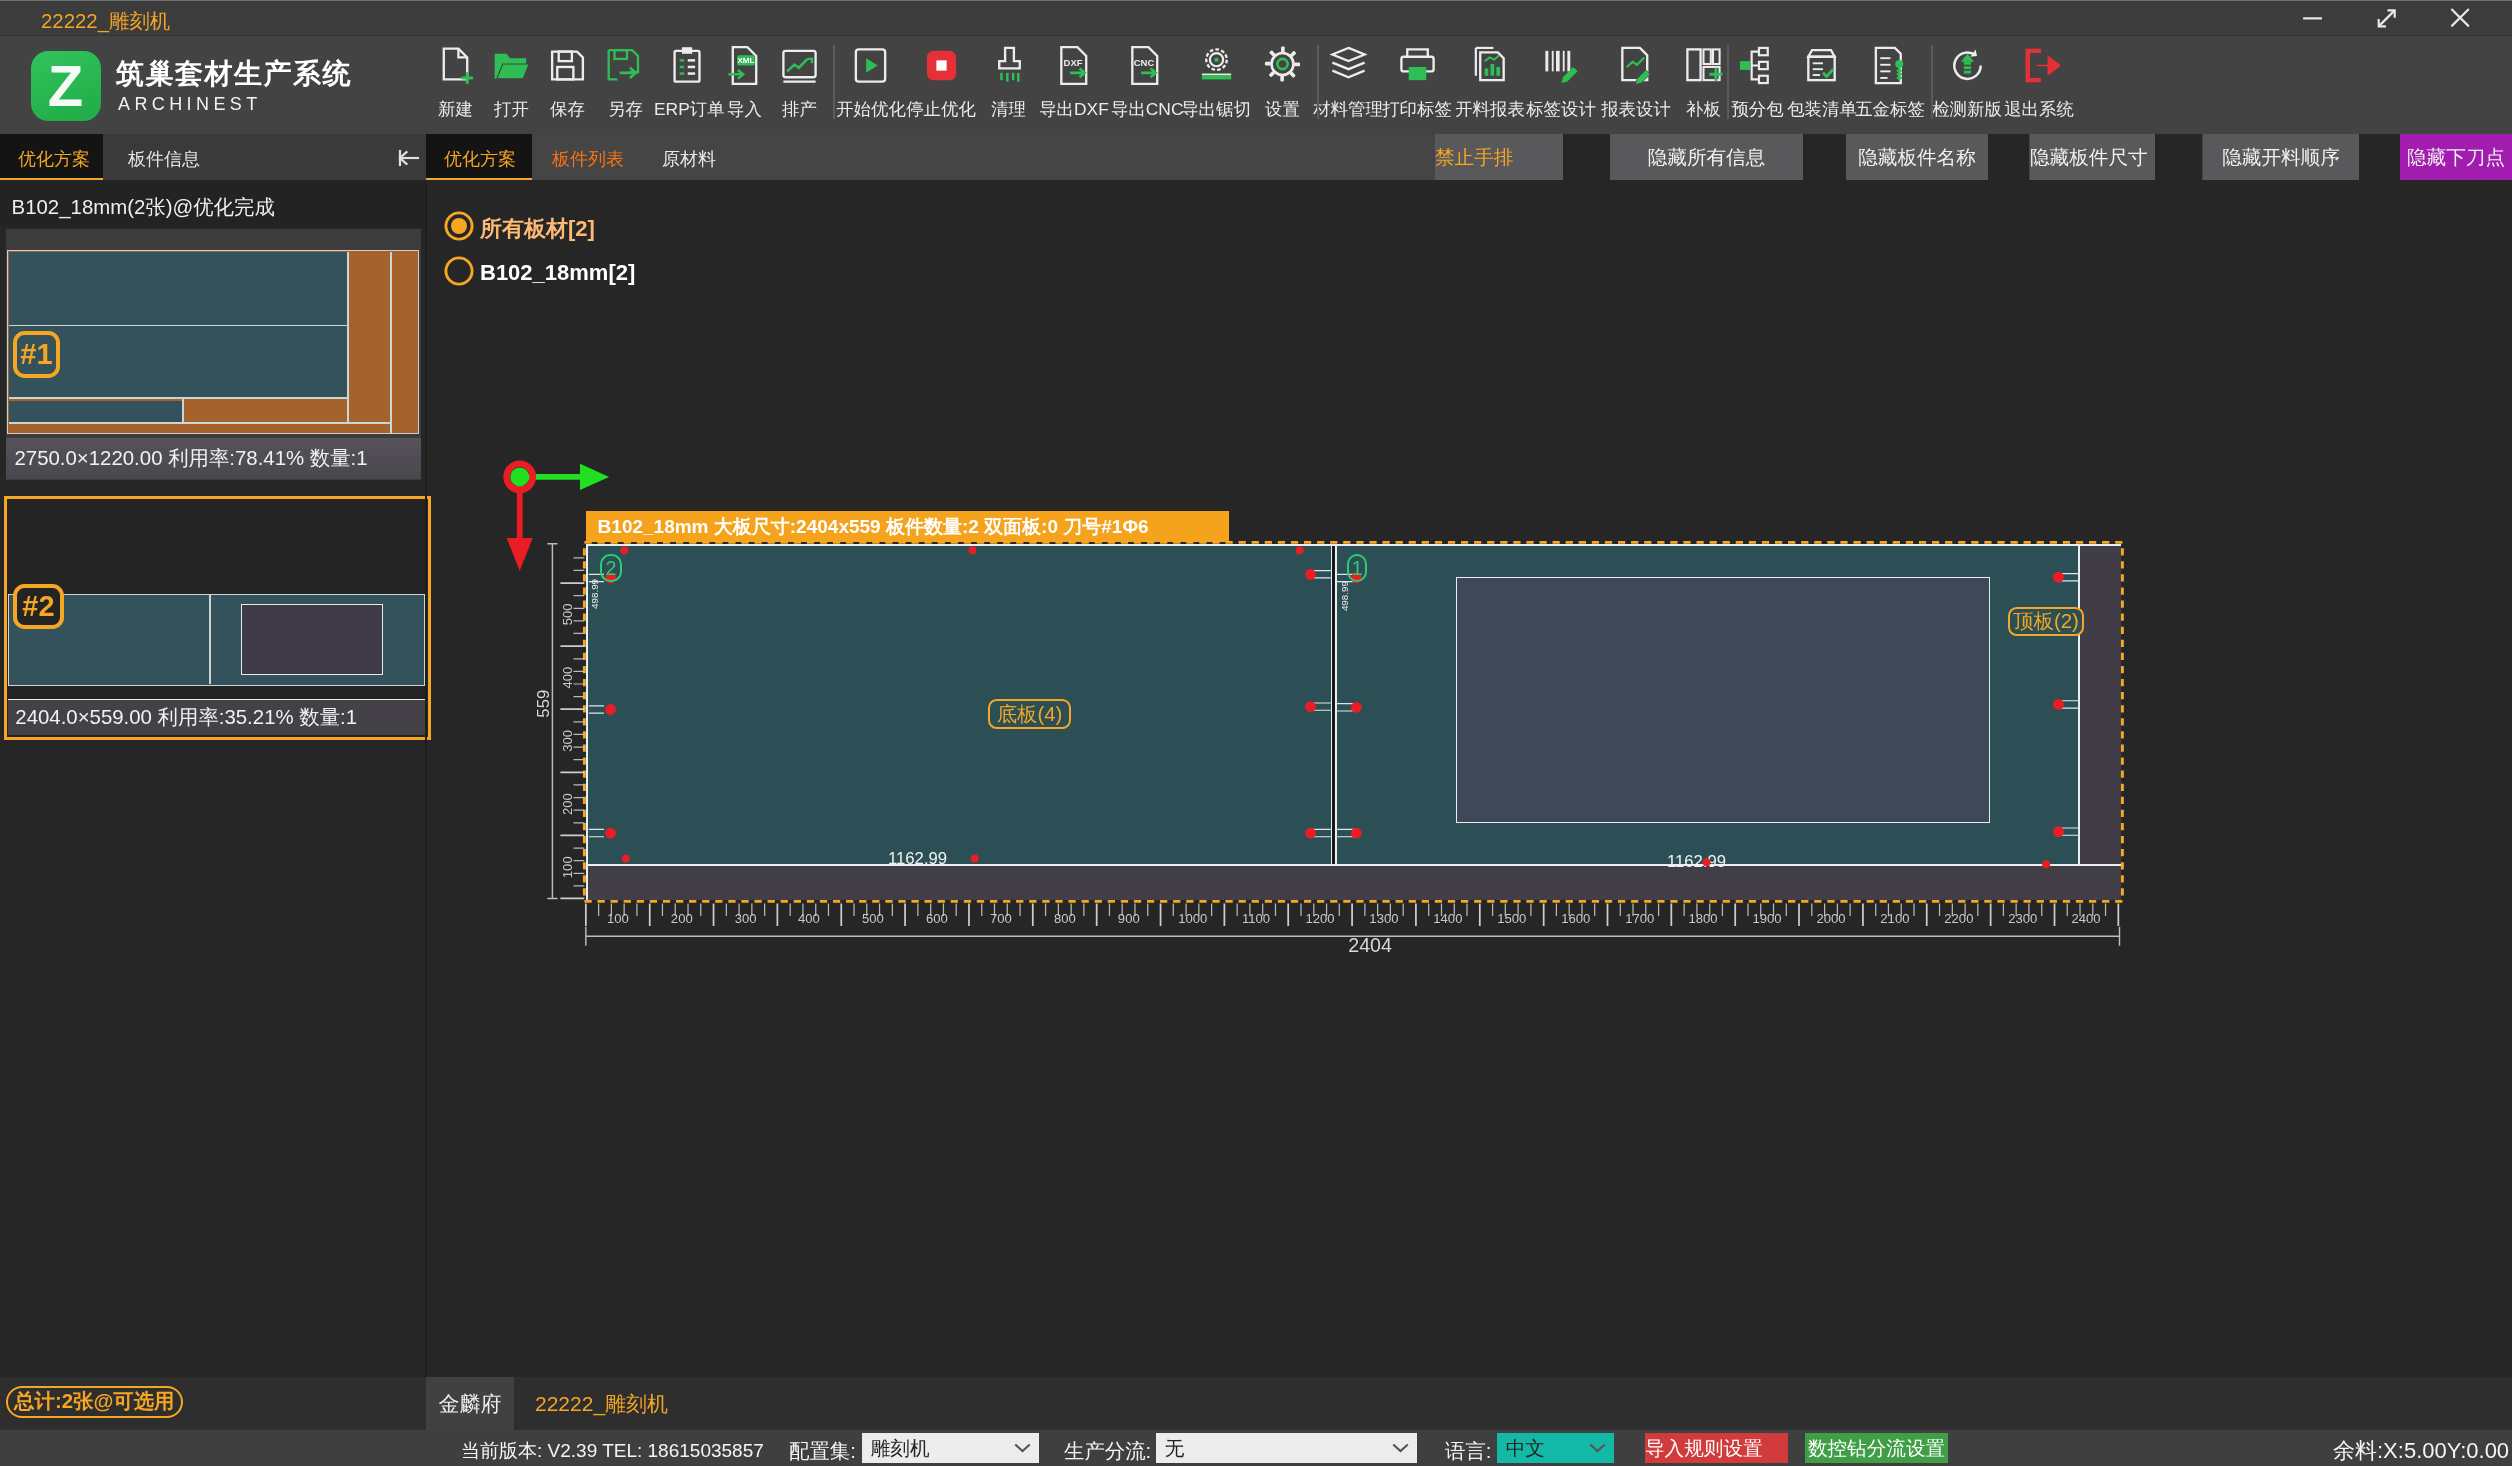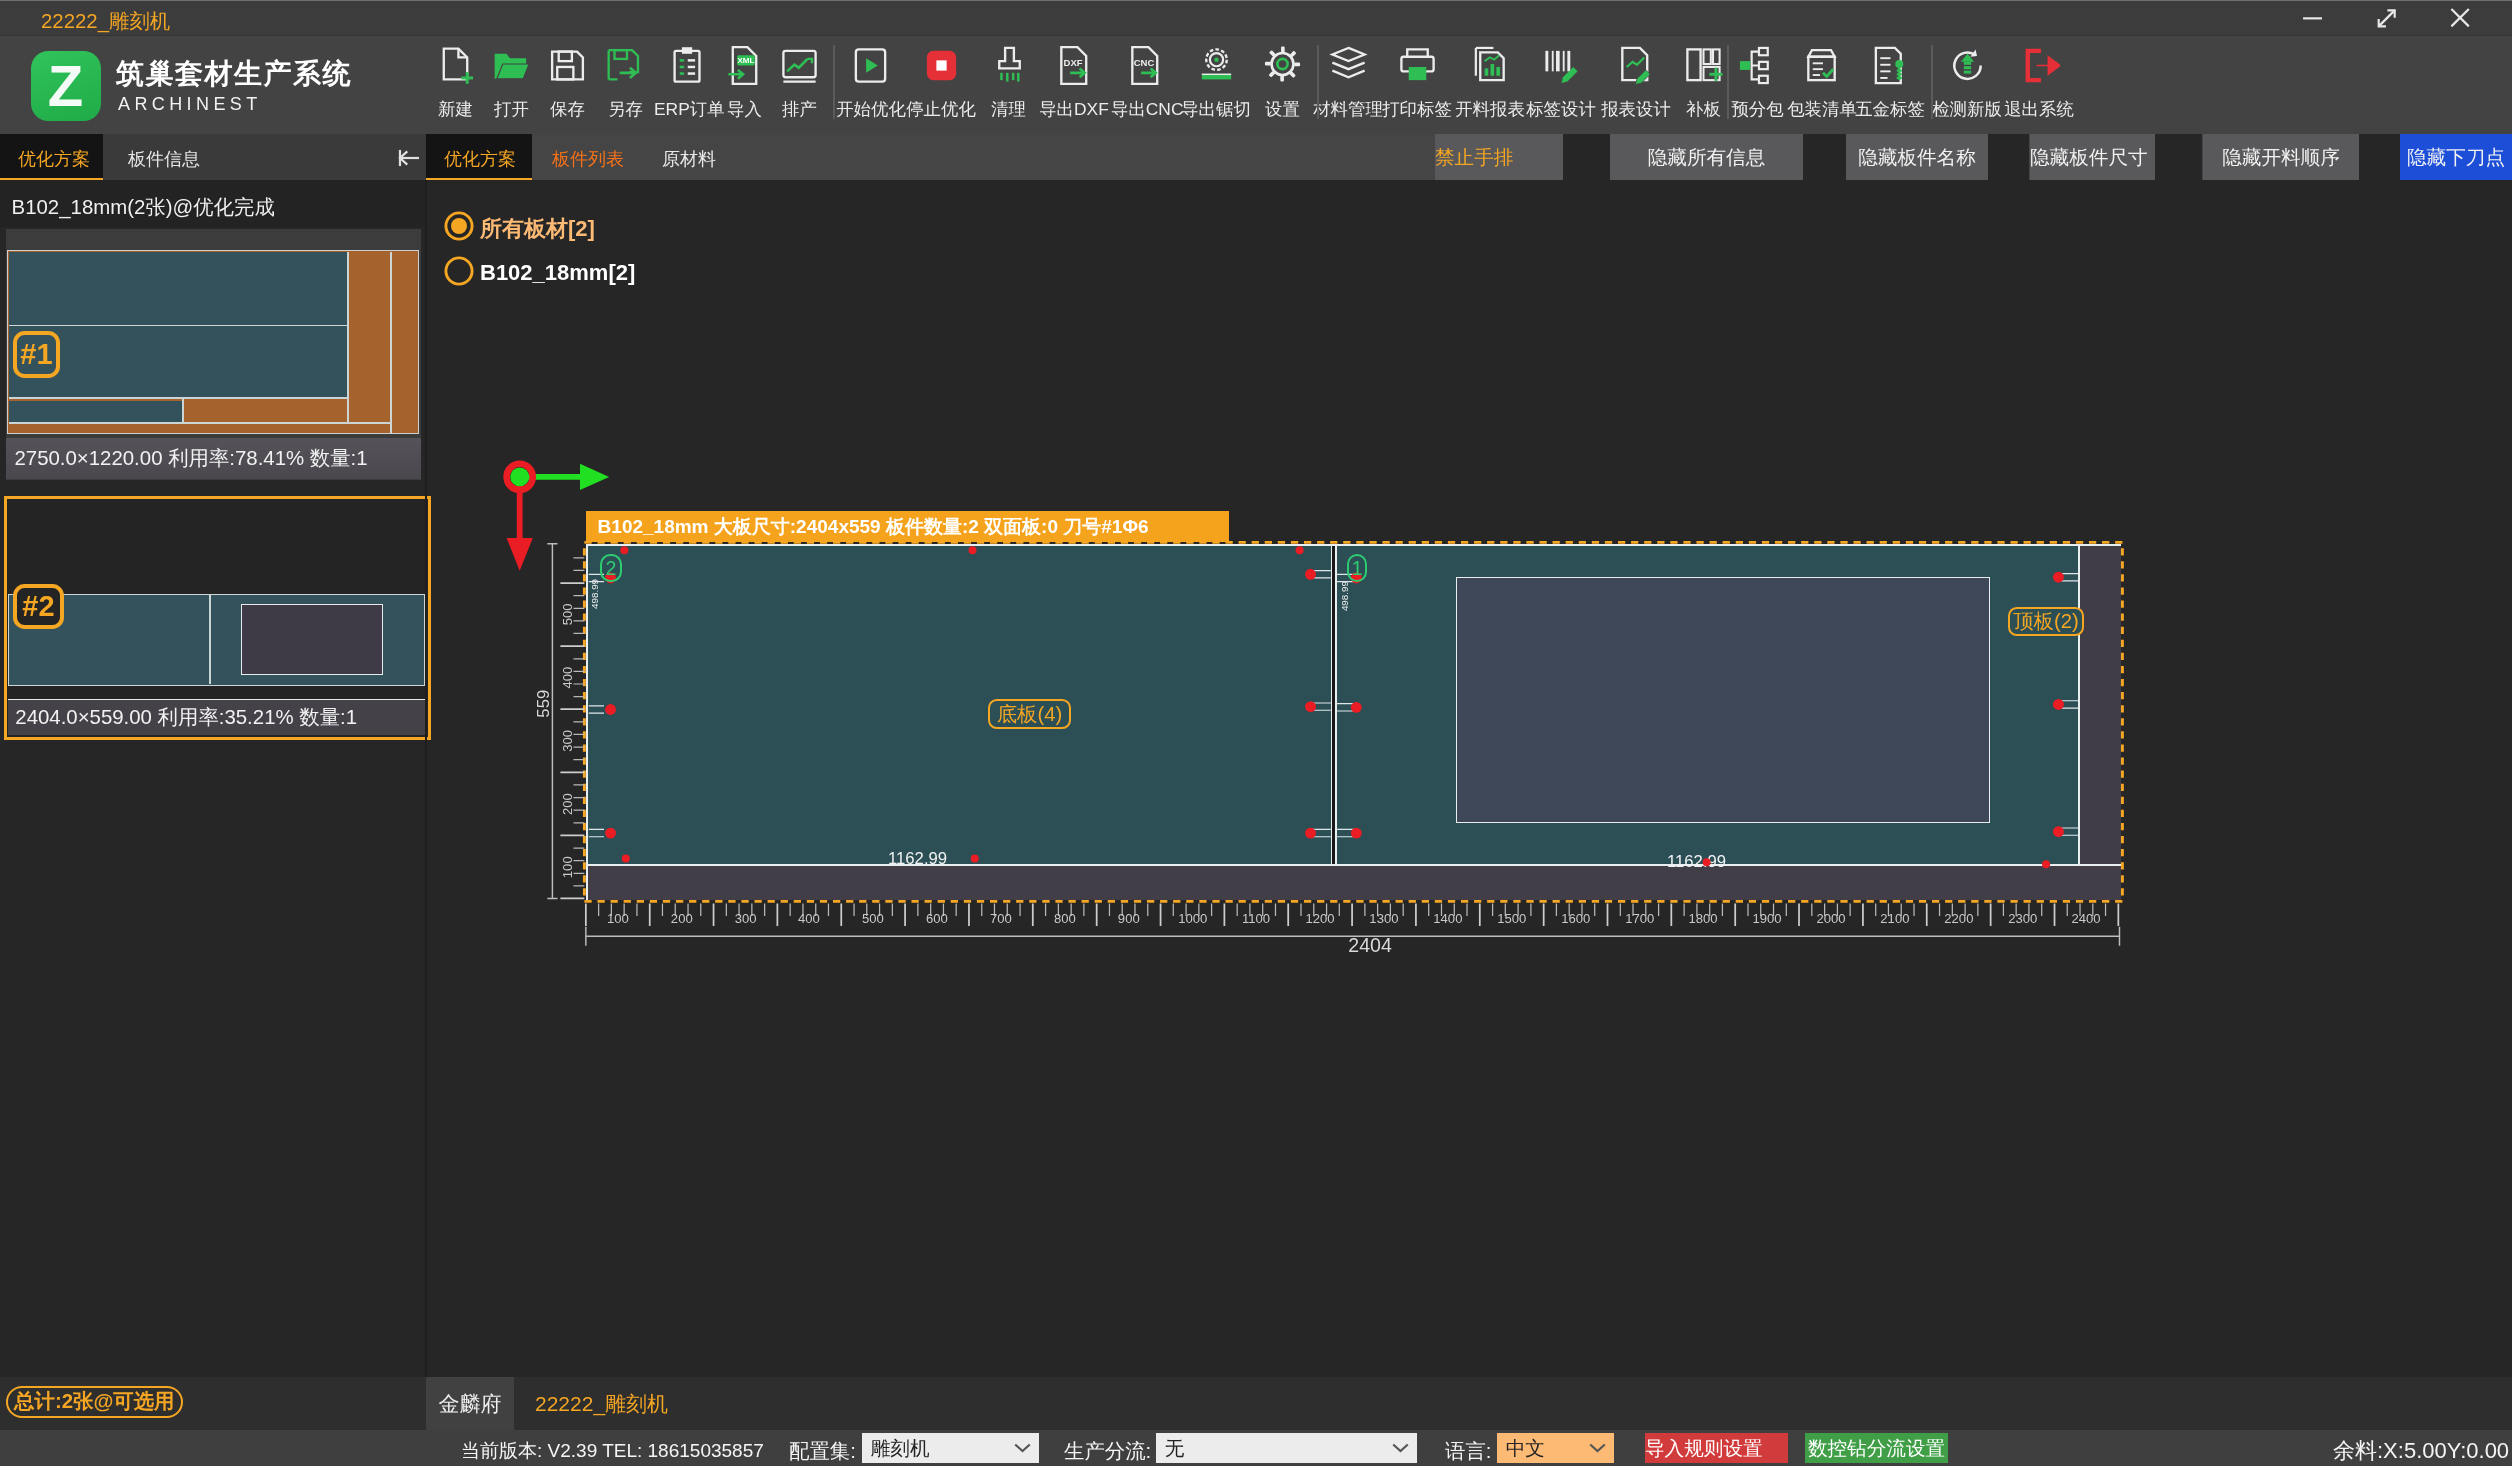--- a/index.html
+++ b/index.html
@@ -272,21 +272,21 @@
 <div class="abs" style="left:1435px;top:134px;width:128px;height:46px;background:#59595b;color:#f5a623;font-size:19.6px;text-align:left;line-height:46px;white-space:nowrap">禁止手排</div>
 <div class="abs" style="left:1563px;top:134px;width:47px;height:46px;background:#262626"></div>
 <div class="abs" style="left:1610px;top:134px;width:193px;height:46px;background:#59595b;color:#f2f2f2;font-size:19.6px;text-align:center;line-height:46px;white-space:nowrap">隐藏所有信息</div>
 <div class="abs" style="left:1803px;top:134px;width:44px;height:46px;background:#262626"></div>
 <div class="abs" style="left:1846px;top:134px;width:142px;height:46px;background:#59595b;color:#f2f2f2;font-size:19.6px;text-align:center;line-height:46px;white-space:nowrap">隐藏板件名称</div>
 <div class="abs" style="left:1988px;top:134px;width:41px;height:46px;background:#262626"></div>
 <div class="abs" style="left:2030px;top:134px;width:126px;height:46px;background:#59595b;color:#f2f2f2;font-size:19.6px;text-align:left;line-height:46px;white-space:nowrap">隐藏板件尺寸</div>
 <div class="abs" style="left:2155px;top:134px;width:47px;height:46px;background:#262626"></div>
 <div class="abs" style="left:2203px;top:134px;width:156px;height:46px;background:#59595b;color:#f2f2f2;font-size:19.6px;text-align:center;line-height:46px;white-space:nowrap">隐藏开料顺序</div>
 <div class="abs" style="left:2359px;top:134px;width:41px;height:46px;background:#262626"></div>
-<div class="abs" style="left:2400px;top:134px;width:112px;height:46px;background:#1d4ed8;color:#f2f2f2;font-size:19.6px;text-align:center;line-height:46px;white-space:nowrap">隐藏下刀点</div>
+<div class="abs" style="left:2400px;top:134px;width:112px;height:46px;background:#a21caf;color:#f2f2f2;font-size:19.6px;text-align:center;line-height:46px;white-space:nowrap">隐藏下刀点</div>
 <div class="abs" style="left:0;top:180px;width:426px;height:1197px;background:#262626"></div>
 <div class="abs" style="left:0;top:180px;width:426px;height:47px;background:#232323"></div>
 <div class="abs" style="left:11.6px;top:193px;font-size:20.4px;color:#f0f0f0">B102_18mm(2张)@优化完成</div>
 <div class="abs" style="left:5.8px;top:229px;width:415px;height:251px;background:#3c3c3c"></div>
 <div class="abs" style="left:7.3px;top:250px;width:412px;height:184px;background:#a5622d;border:0.7px solid #cfcfcf"></div>
 <div class="abs" style="left:8.7px;top:252px;width:338px;height:75px;background:#33525c;border-bottom:2.2px solid #cdd4d4"></div>
 <div class="abs" style="left:8.7px;top:326px;width:338px;height:73px;background:#33525c;border-bottom:2.2px solid #cdd4d4"></div>
 <div class="abs" style="left:8.7px;top:401px;width:173px;height:22px;background:#33525c"></div>
 <div class="abs" style="left:182px;top:399px;width:1.5px;height:23px;background:#cdd4d4"></div>
 <div class="abs" style="left:8.7px;top:422px;width:382px;height:1.5px;background:#cdd4d4"></div>
@@ -418,19 +418,19 @@
 <div class="abs" style="left:461px;top:1438px;font-size:19px;color:#f5f5f5;white-space:nowrap">当前版本: V2.39 TEL: 18615035857</div>
 <div class="abs" style="left:789px;top:1437px;font-size:20.4px;color:#f5f5f5;white-space:nowrap">配置集:</div>
 <div class="abs" style="left:862px;top:1433px;width:177px;height:30px;background:#ececec;color:#222;font-size:19.6px;line-height:30px;padding-left:8.7px">雕刻机<svg style="position:absolute;right:7.3px;top:10.2px" width="19" height="10.2" viewBox="0 0 26 14">
         <path d="M3 2 L13 11 L23 2" stroke="#555" stroke-width="3" fill="none"></path>
       </svg></div>
 <div class="abs" style="left:1064px;top:1437px;font-size:20.4px;color:#f5f5f5;white-space:nowrap">生产分流:</div>
 <div class="abs" style="left:1156px;top:1433px;width:261px;height:30px;background:#ececec;color:#222;font-size:19.6px;line-height:30px;padding-left:8.7px">无<svg style="position:absolute;right:7.3px;top:10.2px" width="19" height="10.2" viewBox="0 0 26 14">
         <path d="M3 2 L13 11 L23 2" stroke="#555" stroke-width="3" fill="none"></path>
       </svg></div>
 <div class="abs" style="left:1445px;top:1437px;font-size:20.4px;color:#f5f5f5;white-space:nowrap">语言:</div>
-<div class="abs" style="left:1497px;top:1433px;width:117px;height:30px;background:#fdba74;color:#222;font-size:19.6px;line-height:30px;padding-left:8.7px">中文<svg style="position:absolute;right:7.3px;top:10.2px" width="19" height="10.2" viewBox="0 0 26 14">
+<div class="abs" style="left:1497px;top:1433px;width:117px;height:30px;background:#14b8a6;color:#222;font-size:19.6px;line-height:30px;padding-left:8.7px">中文<svg style="position:absolute;right:7.3px;top:10.2px" width="19" height="10.2" viewBox="0 0 26 14">
         <path d="M3 2 L13 11 L23 2" stroke="#555" stroke-width="3" fill="none"></path>
       </svg></div>
 <div class="abs" style="left:1645px;top:1433px;width:143px;height:30px;background:#d23b3b;color:#fff;font-size:19.6px;text-align:left;line-height:30px">导入规则设置</div>
 <div class="abs" style="left:1805px;top:1433px;width:143px;height:30px;background:#3f9e46;color:#fff;font-size:19.6px;text-align:center;line-height:30px">数控钻分流设置</div>
 <div class="abs" style="right:2.9px;top:1436px;font-size:22px;color:#f5f5f5">余料:X:5.00Y:0.00</div>
 </div>
 
 </body></html>

